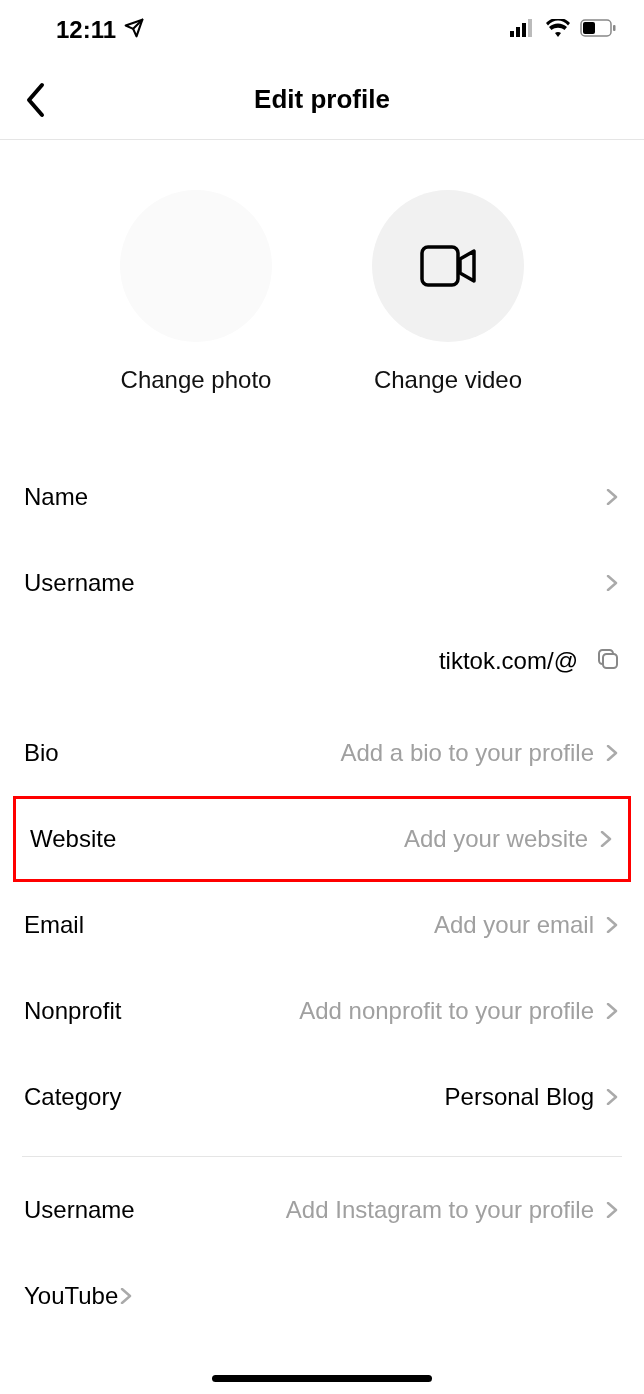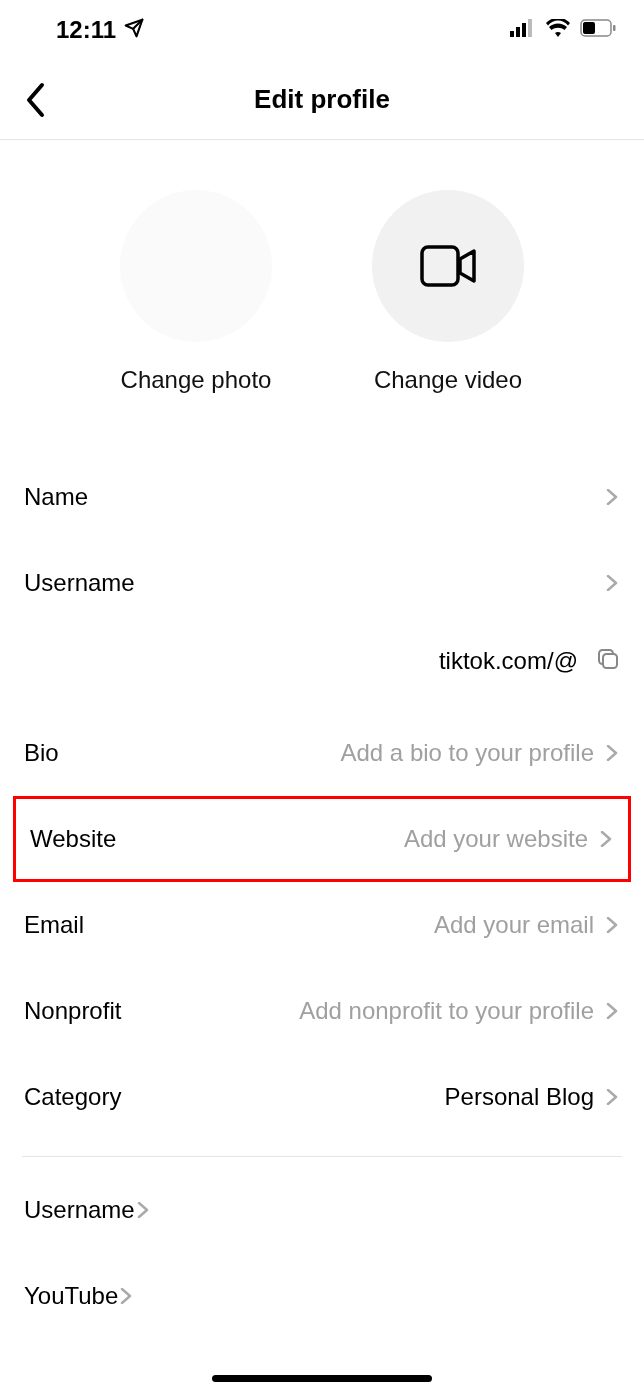--- a/index.html
+++ b/index.html
@@ -260,20 +260,21 @@
   <span class="row-value dark">Personal Blog</span>
   <svg class="chevron" viewBox="0 0 16 16">
       <polyline points="4,1 12,8 4,15" fill="none" stroke="#aaa" stroke-width="2.5" stroke-linecap="round" stroke-linejoin="round"></polyline>
     </svg>
 </div>
 
 <div class="divider"></div>
 
 <div class="row">
   <span class="row-label">Username</span>
+  <span class="row-value">Add Instagram to your profile</span>
   <svg class="chevron" viewBox="0 0 16 16">
       <polyline points="4,1 12,8 4,15" fill="none" stroke="#aaa" stroke-width="2.5" stroke-linecap="round" stroke-linejoin="round"></polyline>
     </svg>
 </div>
 
 <div class="row">
   <span class="row-label">YouTube</span>
   <svg class="chevron" viewBox="0 0 16 16">
       <polyline points="4,1 12,8 4,15" fill="none" stroke="#aaa" stroke-width="2.5" stroke-linecap="round" stroke-linejoin="round"></polyline>
     </svg>

